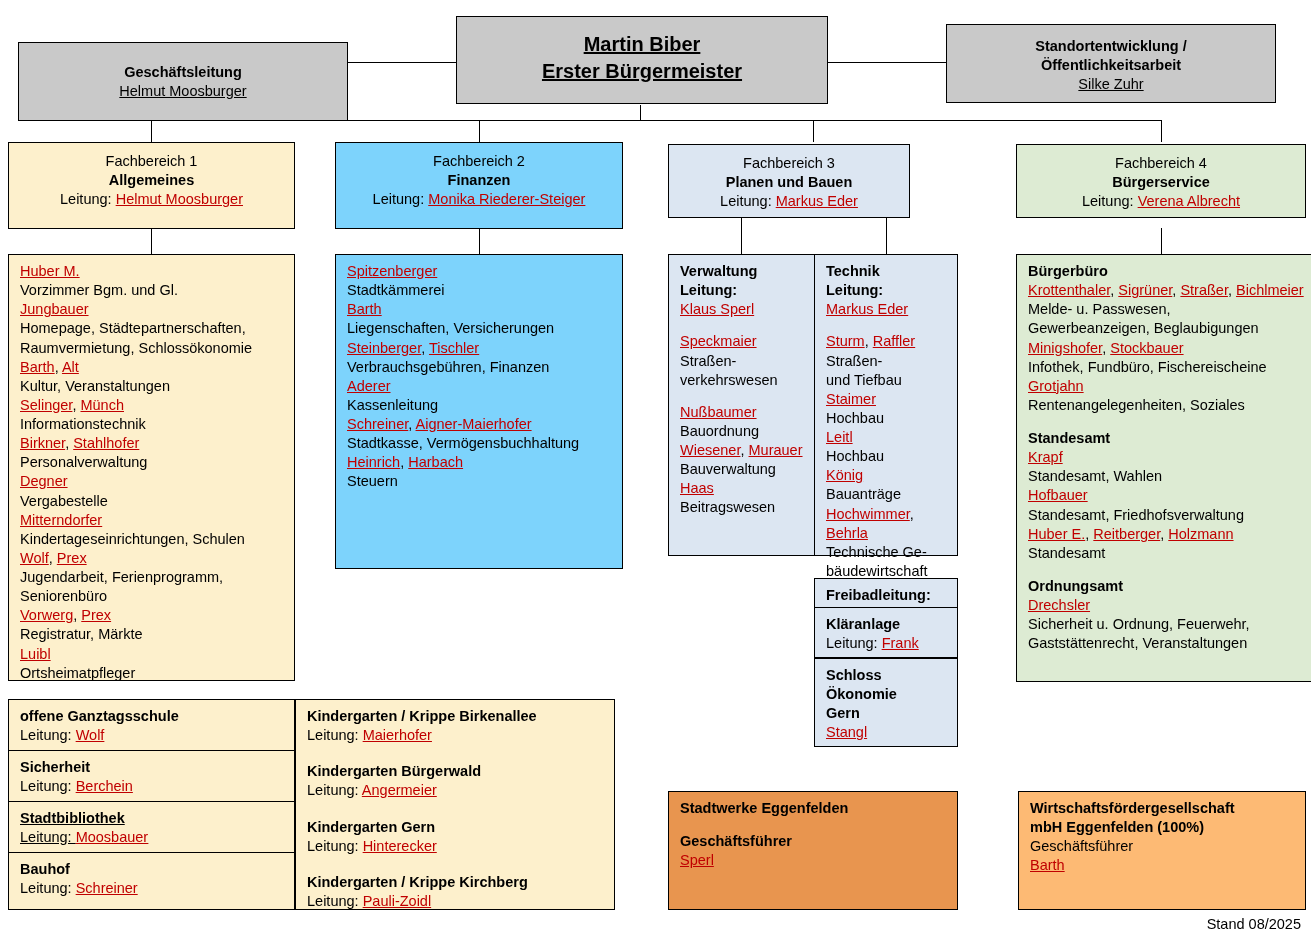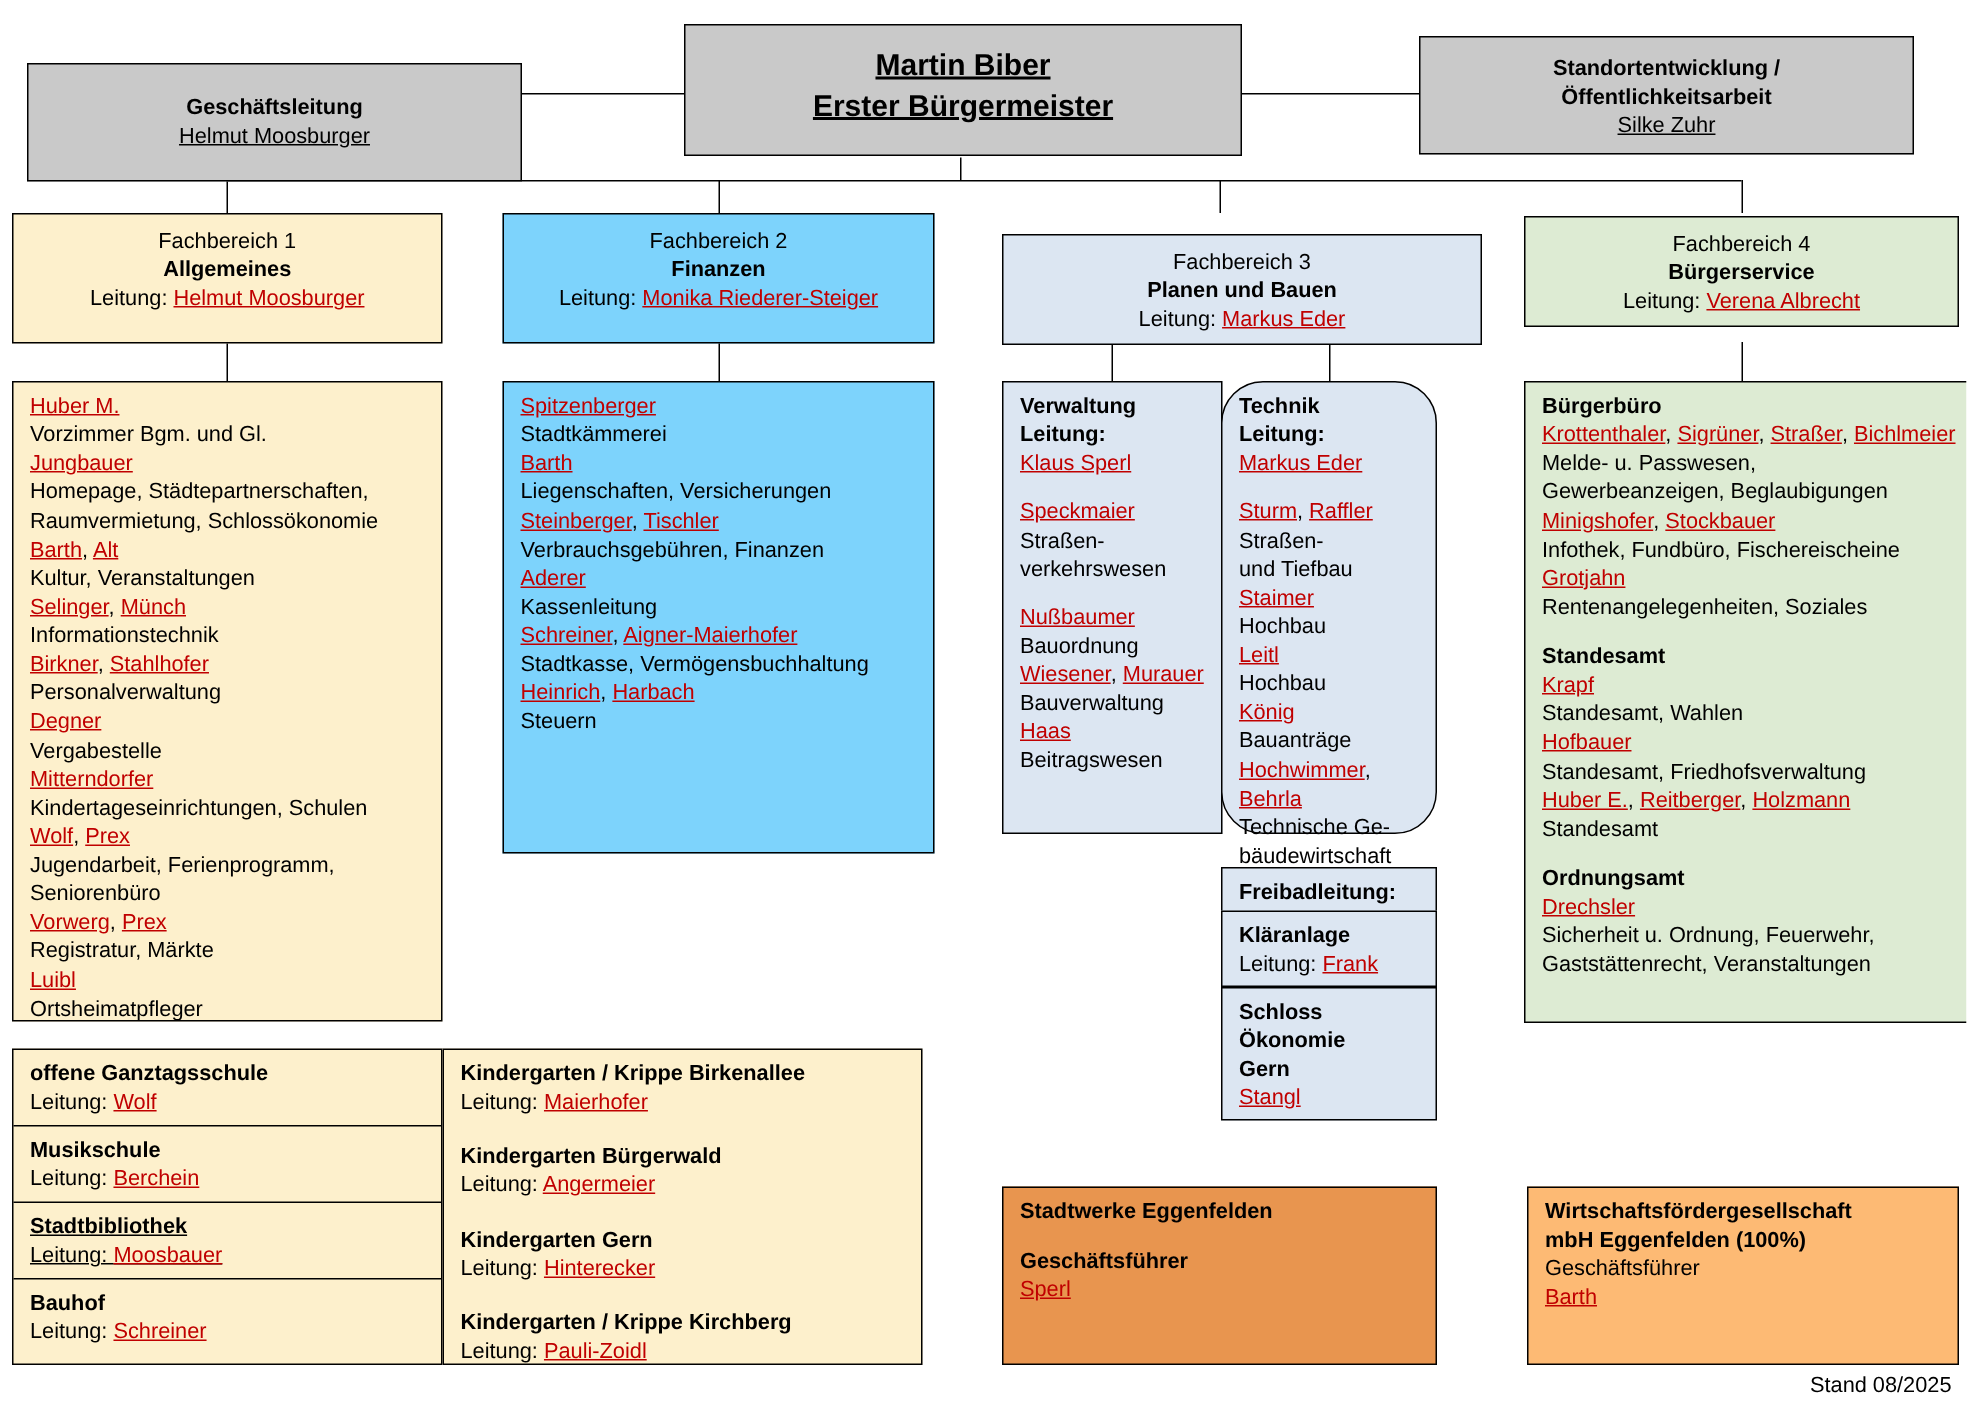--- a/index.html
+++ b/index.html
@@ -113,21 +113,21 @@
 
   <div class="box c-pink ctr" style="left:335px; top:142px; width:288px; height:87px; padding-top:9px;">
     <div>Fachbereich 2</div>
     <div class="b">Finanzen</div>
     <div>
       <span>Leitung:</span>
       <span class="nm">Monika Riederer-Steiger</span>
     </div>
   </div>
 
-  <div class="box c-blue ctr" style="left:668px; top:144px; width:320px; height:74px; padding-top:9px;margin-top:12px;">
+  <div class="box c-blue ctr" style="left:668px; top:144px; width:242px; height:74px; padding-top:9px;">
     <div>Fachbereich 3</div>
     <div class="b">Planen und Bauen</div>
     <div>
       <span>Leitung:</span>
       <span class="nm">Markus Eder</span>
     </div>
   </div>
 
   <div class="box c-green ctr" style="left:1016px; top:144px; width:290px; height:74px; padding-top:9px;">
     <div>Fachbereich 4</div>
@@ -234,21 +234,21 @@
           <div><span class="nm">Wiesener</span>, <span class="nm">Murauer</span></div>
           <div>Bauverwaltung</div>
         </div>
         <div>
           <div><span class="nm">Haas</span></div>
           <div>Beitragswesen</div>
         </div>
       </div>
   </div>
 
-  <div class="box c-blue pad" style="left:814px; top:254px; width:144px; height:302px;border-radius:28px;">
+  <div class="box c-blue pad" style="left:814px; top:254px; width:144px; height:302px;">
     <div class="b">Technik</div>
     <div class="b">Leitung:</div>
     <div class="nm">Markus Eder</div>
     <div class="sec-gap"></div>
     <div id="fb3-tech-list">
         <div>
           <div><span class="nm">Sturm</span>, <span class="nm">Raffler</span></div>
           <div>Straßen-</div>
           <div>und Tiefbau</div>
         </div>
@@ -332,21 +332,21 @@
       </div>
   </div>
 
   <div class="box c-cream" style="left:8px; top:699px; width:287px; height:211px;">
     <div id="bottom-left-list">
         <div style="padding: 7px 9px 7px 11px; height: 51px; box-sizing: border-box; border-bottom: 1px solid rgb(0, 0, 0);">
           <div class="b">offene Ganztagsschule</div>
           <div><span>Leitung: </span><span class="nm">Wolf</span></div>
         </div>
         <div style="padding: 7px 9px 7px 11px; height: 51px; box-sizing: border-box; border-bottom: 1px solid rgb(0, 0, 0);">
-          <div class="b">Musikschule</div>
+          <div class="b">Sicherheit</div>
           <div><span>Leitung: </span><span class="nm">Berchein</span></div>
         </div>
         <div style="padding: 7px 11px 7px 11px; height: 51px; box-sizing: border-box; border-bottom: 1px solid rgb(0, 0, 0); text-decoration: underline;">
           <div class="b">Stadtbibliothek</div>
           <div><span>Leitung: </span><span class="nm">Moosbauer</span></div>
         </div>
         <div style="padding: 7px 9px 7px 11px; height: 51px; box-sizing: border-box;">
           <div class="b">Bauhof</div>
           <div><span>Leitung: </span><span class="nm">Schreiner</span></div>
         </div>

